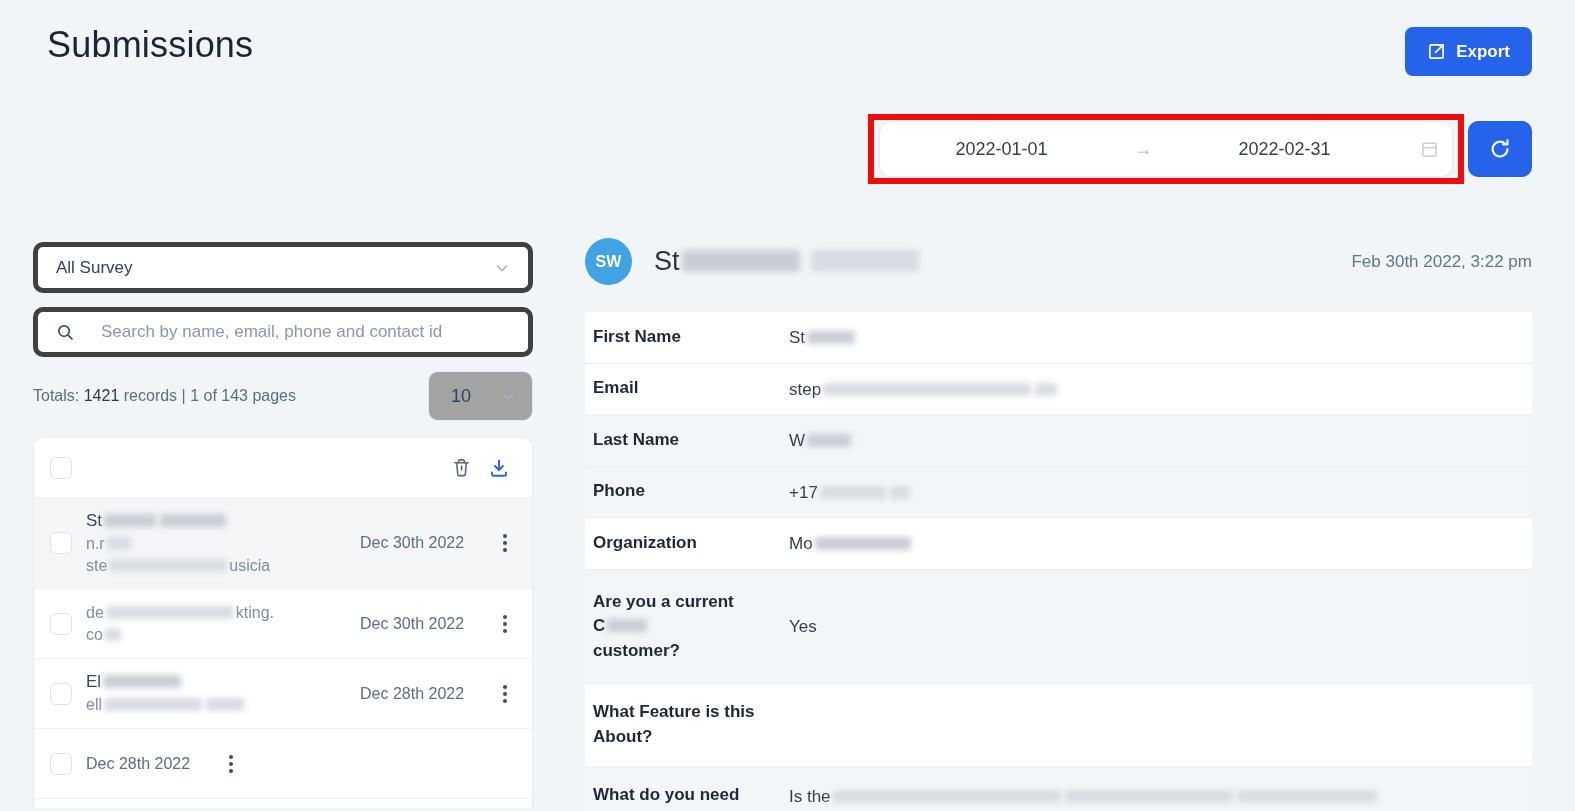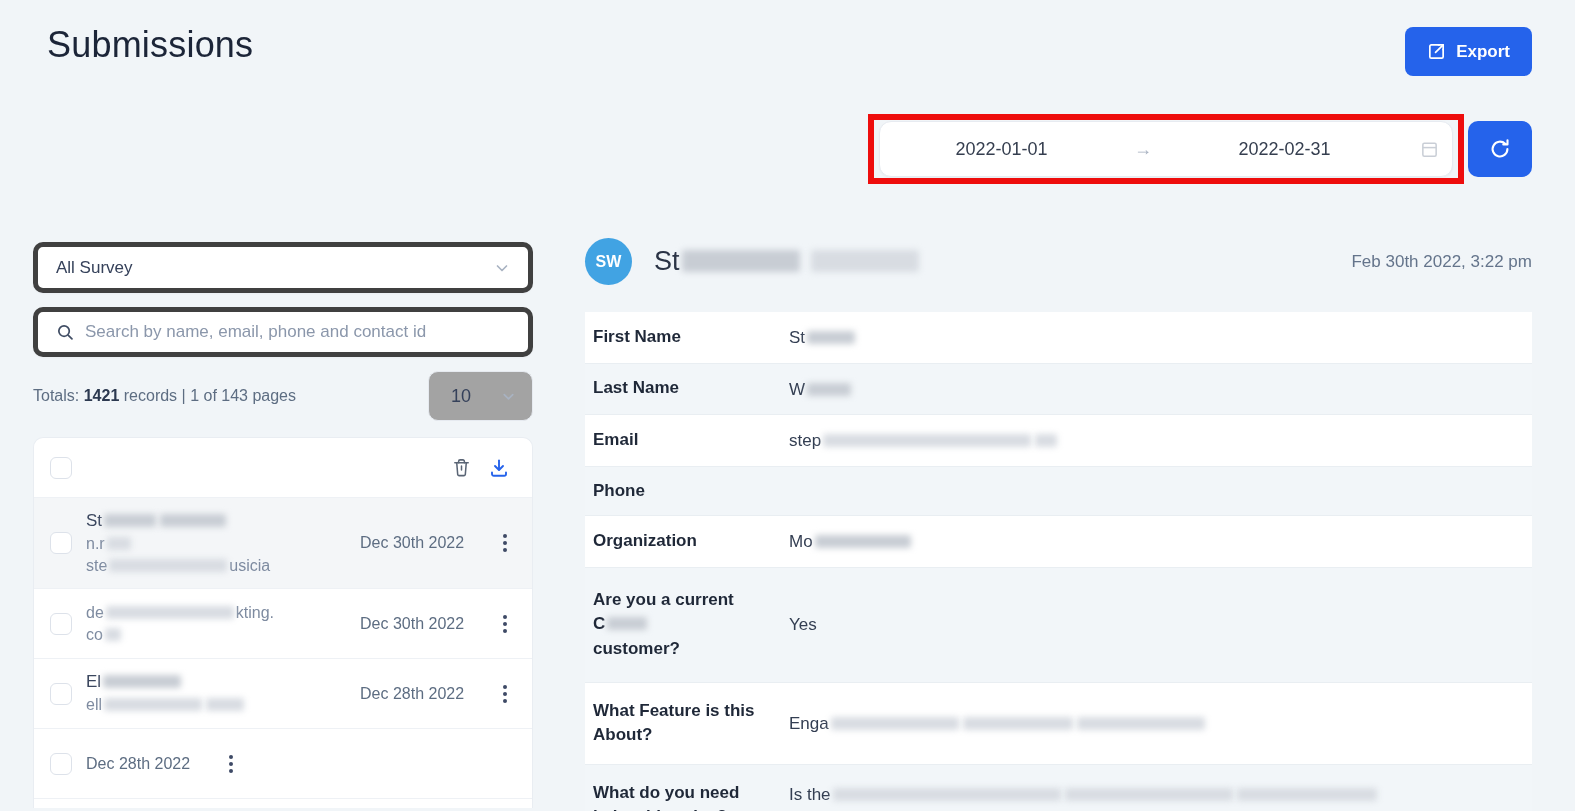--- a/index.html
+++ b/index.html
@@ -69,33 +69,33 @@
 
   
   .left-col { position:absolute; left:33px; top:242px; width:500px; }
   .select-box, .search-box {
     background:#fff; border:5px solid #404040; border-radius:10px;
     height:51px; display:flex; align-items:center;
     padding:0 18px; font-size:17px; color:#35415a;
     box-shadow:0 1px 2px rgba(25,39,60,0.03);
   }
   .select-box { justify-content:space-between; cursor:pointer; }
-  .search-box { margin-top:14px; height:50px; gap:10px; }
+  .search-box { margin-top:14px; height:50px; gap:26px; }
   .search-box input {
     border:none; outline:none; flex:1; font-size:17px;
     font-family:inherit; color:#35415a; background:transparent;
   }
   .search-box input::placeholder { color:#8b97ab; }
 
   .totals-row {
     margin-top:14px; height:50px;
     display:flex; align-items:center; justify-content:space-between;
   }
   .totals-text { font-size:16px; color:#5d6d82; }
-  .totals-text b { color:#2c3950; font-weight:700; }
+  .totals-text b { color:#2c3950; font-weight:400; }
   .pagesize-box {
     background:#a3a3a3; border:1px solid #e6eaf0; border-radius:10px;
     width:105px; height:50px; display:flex; align-items:center;
     justify-content:space-between; padding:0 16px 0 22px;
     font-size:18px; color:#35415a; cursor:pointer;
   }
 
   .list-card {
     margin-top:16px; background:#fff;
     border:1px solid #e9edf2; border-bottom:none;
@@ -324,51 +324,51 @@
       <div class="detail-time">Feb 30th 2022, 3:22 pm</div>
     </div>
 
     <div class="detail-table">
 
       <div class="d-row mid">
         <div class="d-label">First Name</div>
         <div class="d-value"><span>St</span><span class="rd" style="width:48px;"></span></div>
       </div>
 
+      <div class="d-row mid">
+        <div class="d-label">Email</div>
+        <div class="d-value"><span>step</span><span class="rd lt" style="width:208px;"></span><span class="rd lt" style="width:22px;"></span></div>
+      </div>
+
       <div class="d-row mid alt">
         <div class="d-label">Last Name</div>
         <div class="d-value"><span>W</span><span class="rd" style="width:44px;"></span></div>
       </div>
 
-      <div class="d-row mid">
-        <div class="d-label">Email</div>
-        <div class="d-value"><span>step</span><span class="rd lt" style="width:208px;"></span><span class="rd lt" style="width:22px;"></span></div>
-      </div>
-
       <div class="d-row mid alt">
         <div class="d-label">Phone</div>
+        <div class="d-value"><span>+17</span><span class="rd lt" style="width:66px;"></span><span class="rd lt" style="width:20px;"></span></div>
       </div>
 
       <div class="d-row mid">
         <div class="d-label">Organization</div>
         <div class="d-value"><span>Mo</span><span class="rd" style="width:96px;"></span></div>
       </div>
 
       <div class="d-row mid alt" style="padding-top:20px;padding-bottom:20px;">
         <div class="d-label">
           <span>Are you a current</span><br>
           <span>C</span><span class="rd" style="width:40px;"></span><br>
           <span>customer?</span>
         </div>
         <div class="d-value">Yes</div>
       </div>
 
       <div class="d-row mid" style="padding-top:16px;padding-bottom:16px;">
         <div class="d-label">What Feature is this About?</div>
-        <div class="d-value"><span>Enga</span><span class="rd lt" style="width:128px;"></span><span class="rd lt" style="width:110px;"></span><span class="rd lt" style="width:128px;"></span></div>
       </div>
 
       <div class="d-row alt last" style="padding-top:16px;">
         <div class="d-label">What do you need help with today?</div>
         <div class="d-value">
           <span>Is the</span><span class="rd lt" style="width:228px;"></span><span class="rd lt" style="width:168px;"></span><span class="rd lt" style="width:140px;"></span><br>
           
         </div>
       </div>
 

